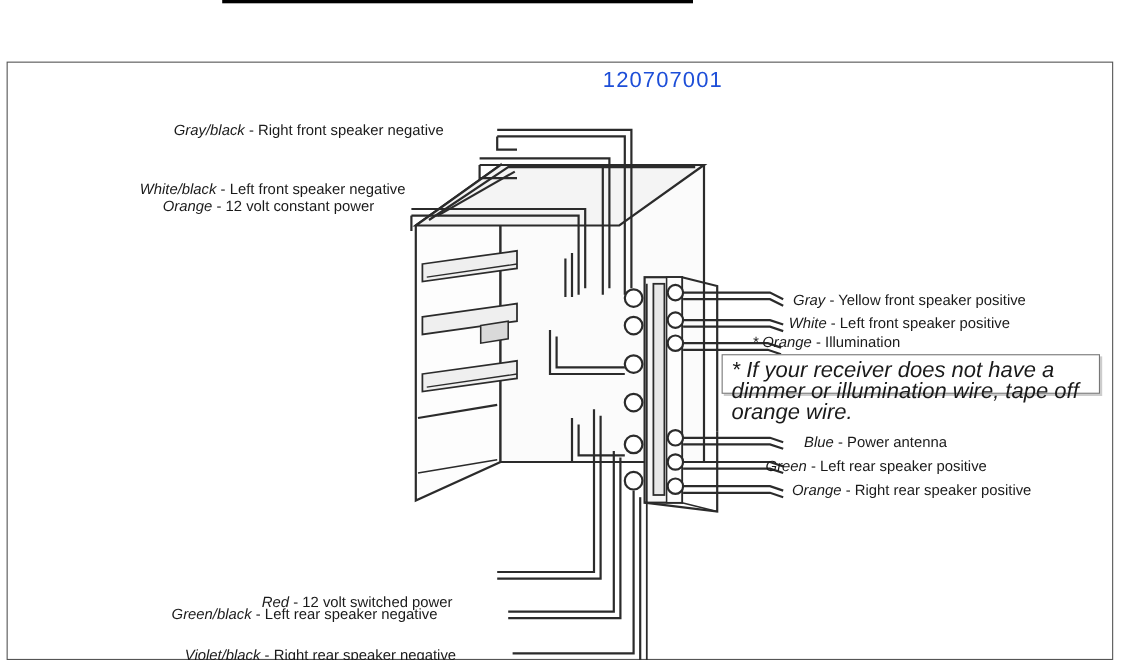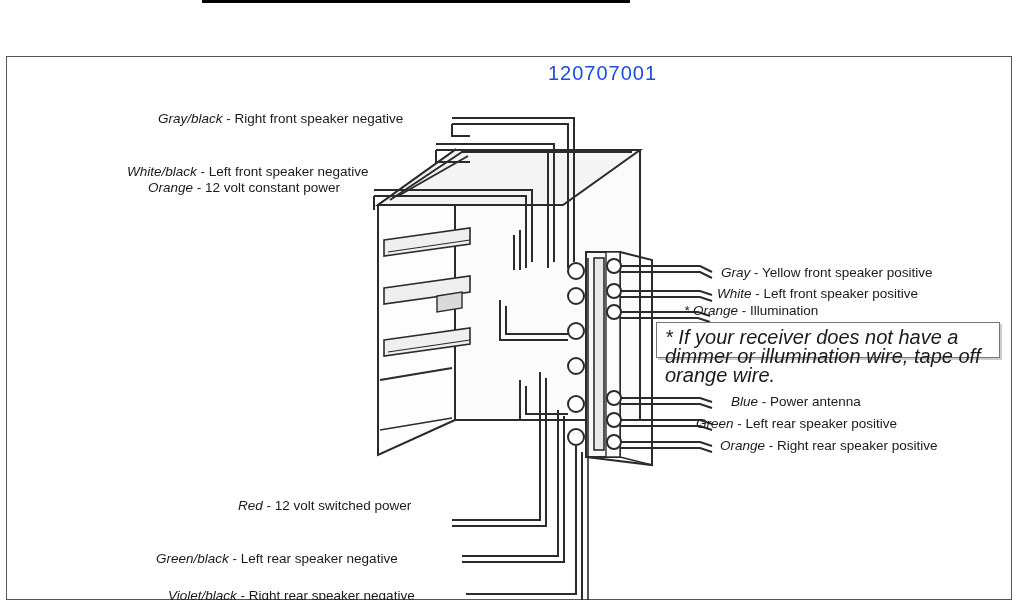--- a/index.html
+++ b/index.html
@@ -129,21 +129,21 @@
 
 <div class="lbl" style="left:158px;top:111px;">
   <span class="c">Gray/black</span><span> - Right front speaker negative</span>
 </div>
 <div class="lbl" style="left:127px;top:136px;margin-top:28px;">
   <span class="c">White/black</span><span> - Left front speaker negative</span>
 </div>
 <div class="lbl" style="left:148px;top:180px;">
   <span class="c">Orange</span><span> - 12 volt constant power</span>
 </div>
-<div class="lbl" style="left:238px;top:498px;">
+<div class="lbl" style="left:238px;top:540px;">
   <span class="c">Red</span><span> - 12 volt switched power</span>
 </div>
 <div class="lbl" style="left:156px;top:551px;">
   <span class="c">Green/black</span><span> - Left rear speaker negative</span>
 </div>
 <div class="lbl" style="left:168px;top:588px;">
   <span class="c">Violet/black</span><span> - Right rear speaker negative</span>
 </div>
 
 <div class="lbl right" style="left:721px;top:265px;">

